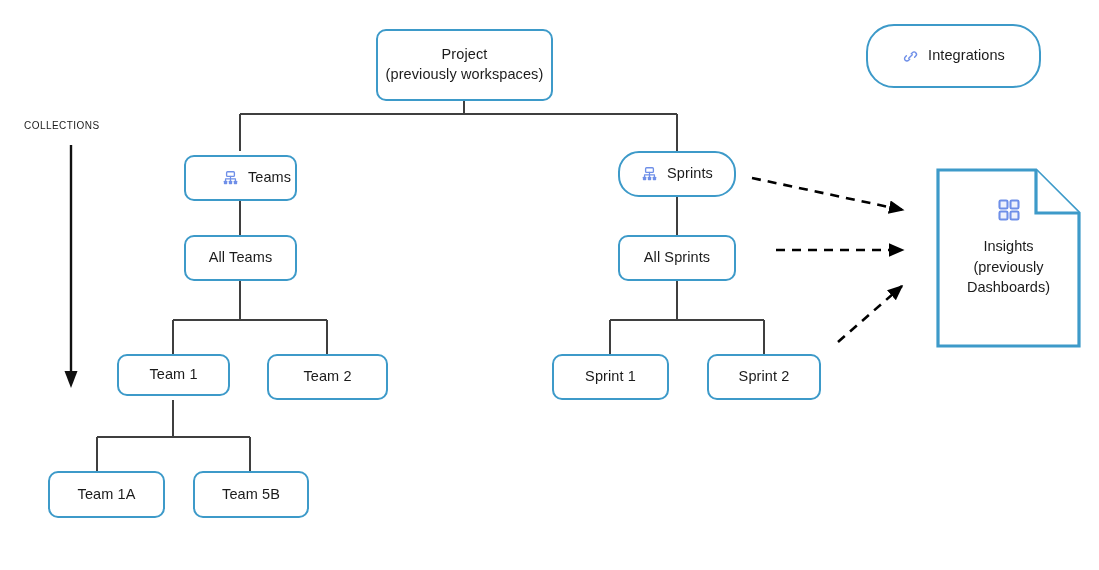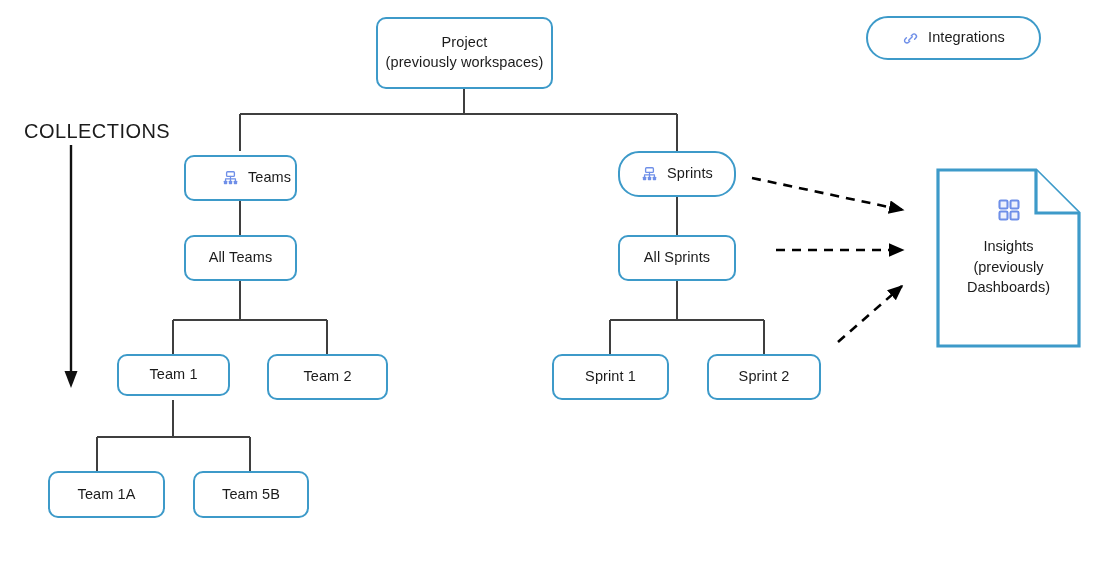--- a/index.html
+++ b/index.html
@@ -81,21 +81,21 @@
     margin-top: 14px;
     font-size: 14.5px;
     line-height: 1.42;
     color: #1b1b1b;
     text-align: center;
     white-space: pre-line;
   }
   
   .collections-label {
     position: absolute;
-    font-size: 20px;
+    font-size: 10px;
     color: #1b1b1b;
     letter-spacing: 0.45px;
     white-space: nowrap;
   }
 </style>
 </head>
 <body>
 
 <div id="canvas">
 
@@ -149,26 +149,26 @@
     </g>
 
     <g>
       <path d="M71,145 L71,378" stroke="#111111" stroke-width="2.4" fill="none"></path>
       <path d="M71,388 L64.5,371 L77.5,371 z" fill="#111111"></path>
     </g>
   </svg>
 
   <div class="collections-label" style="left:24px; top:120px;">COLLECTIONS</div>
 
-  <div class="node" style="left:376px; top:17px; width:177px; height:72px;">
+  <div class="node" style="left:376px; top:29px; width:177px; height:72px;">
     <span class="label">Project
 (previously workspaces)</span>
   </div>
 
-  <div class="node pill with-icon" style="left:866px; top:16px; width:175px; height:44px;">
+  <div class="node pill with-icon" style="left:866px; top:24px; width:175px; height:64px;">
     <span class="ico">
       <svg width="17" height="17" viewBox="0 0 24 24" fill="none" stroke="#6f8fe8" stroke-width="2" stroke-linecap="round" stroke-linejoin="round">
         <path d="M9.5 14.5 L14.5 9.5"></path>
         <path d="M6.2 11.1 l-1.6 1.6 a3.3 3.3 0 0 0 4.7 4.7 l1.6 -1.6"></path>
         <path d="M17.8 12.9 l1.6 -1.6 a3.3 3.3 0 0 0 -4.7 -4.7 l-1.6 1.6"></path>
       </svg>
     </span>
     <span class="label">Integrations</span>
   </div>
 

